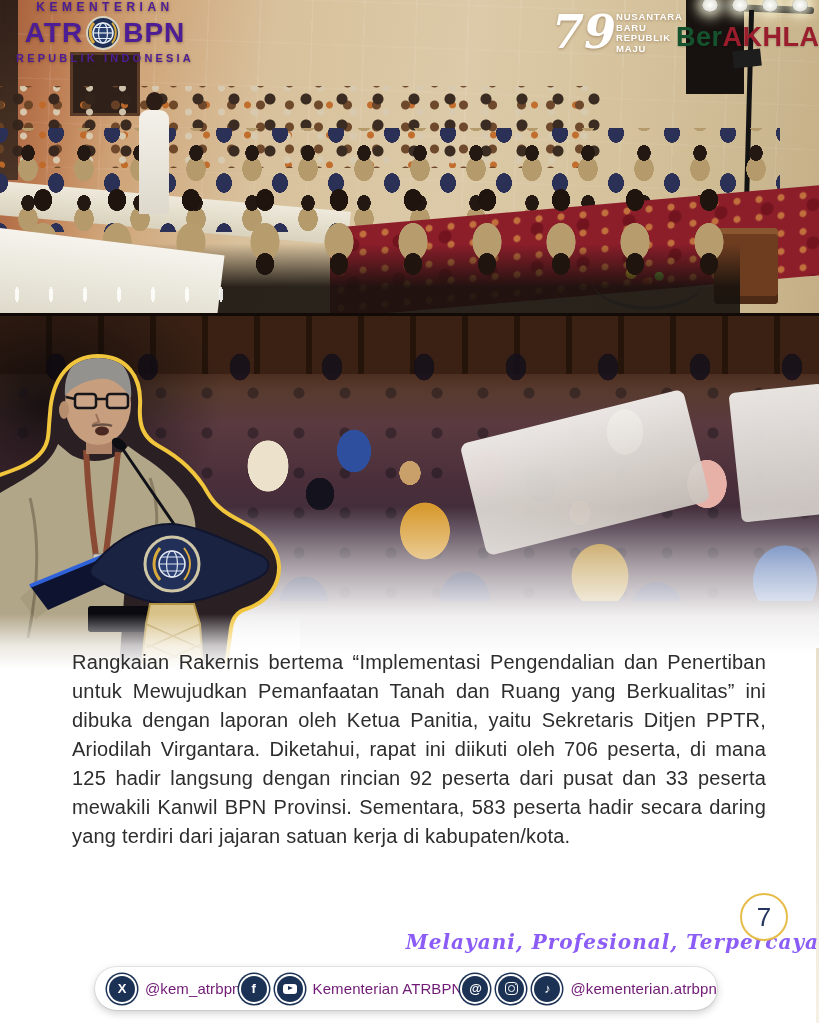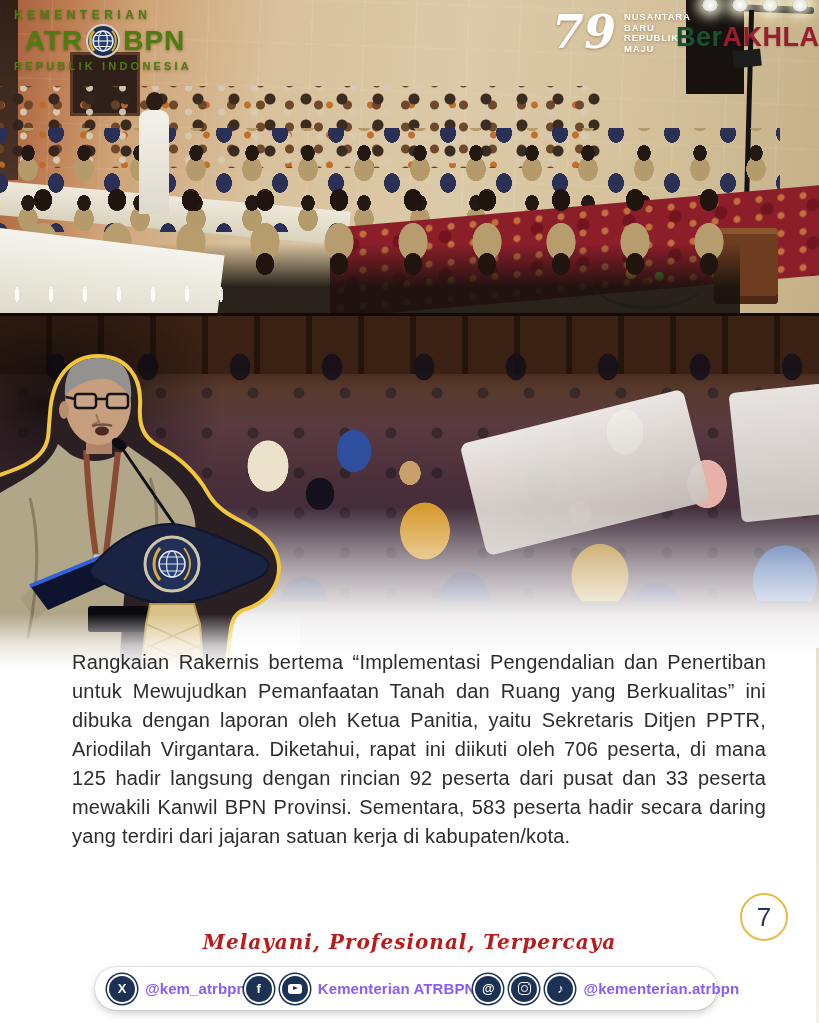--- a/index.html
+++ b/index.html
@@ -55,27 +55,27 @@
     background-position:6px 0,6px 26px,0 0;}
   .pt-table-left{position:absolute;left:-30px;top:240px;width:250px;height:90px;
     background:linear-gradient(#f5f3ec,#ddd8c8);transform:rotate(7deg);}
   .pt-bottles{position:absolute;left:0;top:276px;width:240px;height:37px;opacity:.9;
     background-image:radial-gradient(ellipse 4px 12px,#fdfdfb 60%,transparent 62%);background-size:34px 37px;}
   .pt-man-head{position:absolute;left:146px;top:92px;width:17px;height:19px;border-radius:50%;background:#2b1d15;}
   .pt-man-body{position:absolute;left:139px;top:110px;width:30px;height:104px;border-radius:9px 9px 0 0;
     background:linear-gradient(#f4f1ea,#ded9cc);}
 
   
-  .ministry-logo{position:absolute;left:14px;top:8px;width:182px;text-align:left;color:#4d7c0f;
+  .ministry-logo{position:absolute;left:14px;top:0;width:182px;text-align:center;color:#4c1d95;
     text-shadow:0 1px 3px rgba(60,30,10,.45);z-index:4;}
   .ministry-top{font-size:12px;font-weight:700;letter-spacing:4.5px;}
   .ministry-row{display:flex;align-items:center;justify-content:center;gap:2px;margin:1px 0;}
   .ministry-abbr{font-size:28px;font-weight:800;letter-spacing:1px;}
   .ministry-bottom{font-size:11px;font-weight:700;letter-spacing:3.2px;}
-  .anniv-logo{position:absolute;left:552px;top:12px;display:flex;align-items:center;gap:8px;color:#fff;z-index:4;
+  .anniv-logo{position:absolute;left:552px;top:12px;display:flex;align-items:center;gap:0;color:#fff;z-index:4;
     text-shadow:0 1px 3px rgba(90,50,20,.4);}
   .anniv-number{font-family:"DejaVu Serif",serif;font-style:italic;font-weight:700;font-size:46px;line-height:.9;}
   .anniv-lines{font-size:9.5px;font-weight:800;letter-spacing:.8px;line-height:10.5px;}
   .berakhlak{position:absolute;left:676px;top:22px;font-size:27px;font-weight:800;letter-spacing:.5px;z-index:4;
     text-shadow:0 1px 2px rgba(0,0,0,.2);}
   .berakhlak .pre{color:#14532d;} .berakhlak .suf{color:#9a1d2e;}
 
   
   .photo-bottom{position:absolute;left:0;top:313px;width:819px;height:352px;overflow:hidden;background:#3f2c3c;}
   .pb-base{position:absolute;inset:0;
@@ -117,29 +117,29 @@
     background:linear-gradient(to bottom,rgba(255,255,255,0) 55%,rgba(255,255,255,.55) 72%,rgba(255,255,255,.92) 86%,#ffffff 97%);}
 
   
   .speaker{position:absolute;left:-10px;top:348px;width:310px;height:335px;z-index:5;}
 
   
   .article{position:absolute;left:72px;top:628px;width:694px;z-index:10;
     font-size:20px;line-height:29px;font-weight:400;letter-spacing:.2px;color:#2d2d2d;text-align:justify;}
 
   
-  .tagline{position:absolute;left:0;top:930px;width:819px;text-align:center;z-index:10;
-    font-family:"DejaVu Serif",serif;font-style:italic;font-weight:700;font-size:20px;letter-spacing:1px;color:#b91c1c;}
+  .tagline{position:absolute;left:0;top:930px;width:819px;text-align:right;z-index:10;
+    font-family:"DejaVu Serif",serif;font-style:italic;font-weight:700;font-size:20px;letter-spacing:1px;color:#8b5cf6;}
   .social-bar{position:absolute;left:95px;top:967px;width:622px;height:43px;background:#fff;border-radius:22px;
     box-shadow:0 3px 8px rgba(0,0,0,.20),0 0 0 1px #ececec;display:flex;align-items:center;
     justify-content:space-between;padding:0 14px;box-sizing:border-box;z-index:11;}
   .soc-group{display:flex;align-items:center;gap:10px;}
   .soc-icon{width:26px;height:26px;border-radius:50%;background:#1c3254;color:#fff;display:flex;align-items:center;
     justify-content:center;font-weight:700;font-size:13px;box-shadow:0 0 0 2px #fff,0 0 0 3.5px #1c3254;flex:0 0 auto;}
-  .soc-label{font-size:15px;font-weight:700;color:#8b5cf6;letter-spacing:.1px;white-space:nowrap;}
+  .soc-label{font-size:15px;font-weight:400;color:#701a75;letter-spacing:.1px;white-space:nowrap;}
   .yt-glyph{width:14px;height:10px;background:#fff;border-radius:3px;position:relative;}
   .yt-glyph::after{content:'';position:absolute;left:5px;top:2.5px;border-left:5px solid #1c3254;
     border-top:2.5px solid transparent;border-bottom:2.5px solid transparent;}
   .ig-glyph{width:13px;height:13px;border:1.6px solid #fff;border-radius:4px;position:relative;box-sizing:border-box;}
   .ig-glyph::after{content:'';position:absolute;left:2.2px;top:2.2px;width:4.6px;height:4.6px;border:1.4px solid #fff;border-radius:50%;}
   .ig-glyph::before{content:'';position:absolute;right:.8px;top:.8px;width:1.6px;height:1.6px;background:#fff;border-radius:50%;}
   .page-circle{position:absolute;left:740px;top:893px;width:48px;height:48px;border:2px solid #e6bc49;border-radius:50%;
     display:flex;align-items:center;justify-content:center;font-size:26px;font-weight:500;color:#24365e;
     box-sizing:border-box;z-index:11;background:#fff;}
   .edge-line{position:absolute;right:0;top:648px;width:3px;height:375px;opacity:.6;

